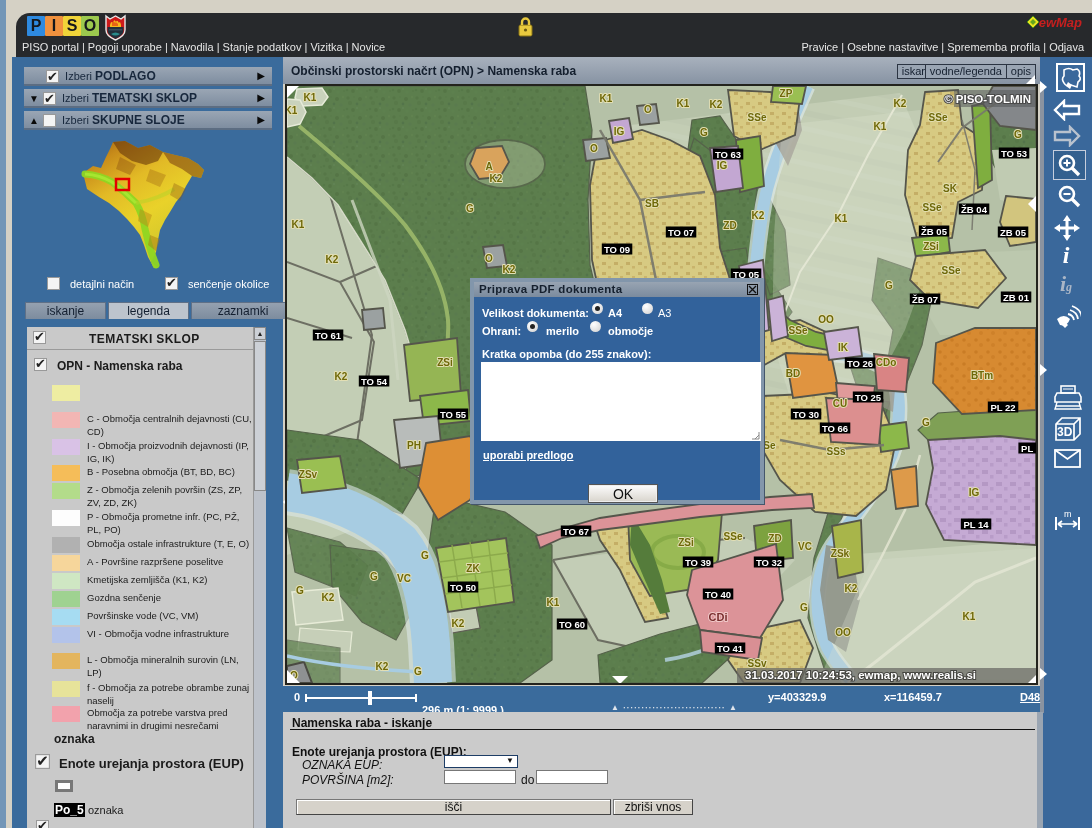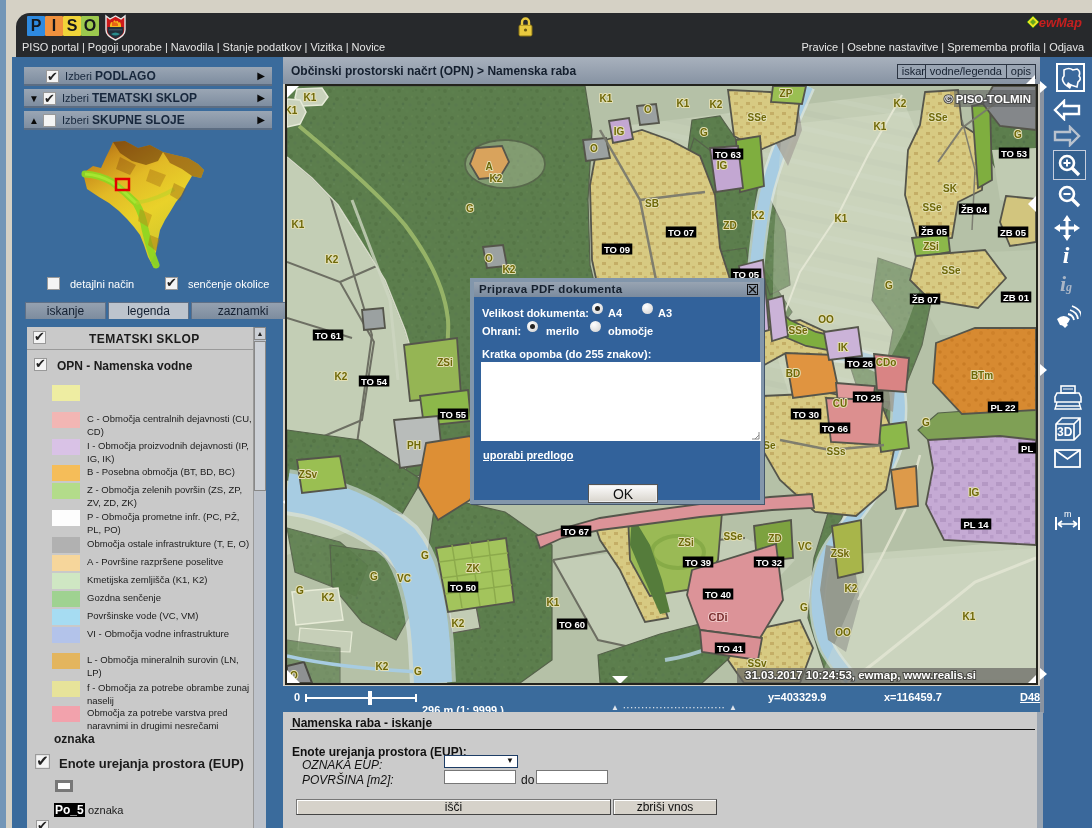--- a/index.html
+++ b/index.html
@@ -111,21 +111,21 @@
 <div class="abs" id="legpanel" style="left:27px;top:327px;width:239px;height:501px;background:#c9c9c9;font-size:11px;color:#1b1b1b">
  <div style="position:absolute;left:0;top:0;width:239px;height:23px;border-bottom:1px solid #9a9a9a">
       <span class="cb chk" style="position:absolute;left:6px;top:4px"></span>
       <b style="position:absolute;left:62px;top:5px;font-size:12px;letter-spacing:.4px">TEMATSKI SKLOP</b>
     </div>
  <div style="position:absolute;right:0;top:0;width:13px;height:501px;background:#bdc2ca;border-left:1px solid #999">
   <div style="position:absolute;left:0;top:0;width:12px;height:13px;background:#ccd0d6;border:1px solid #888;font-size:7px;text-align:center;line-height:11px;color:#222">▲</div>
   <div style="position:absolute;left:0;top:14px;width:12px;height:150px;background:#ccd0d6;border:1px solid #888"></div>
  </div>
  <span class="cb chk" style="position:absolute;left:7px;top:31px"></span>
-    <b style="position:absolute;left:30px;top:32px;font-size:12px">OPN - Namenska vodne</b>
+    <b style="position:absolute;left:30px;top:32px;font-size:12px">OPN - Namenska raba</b>
  <div class="sw" style="top:58px;background:#eeeda2"></div>
  <div class="sw" style="top:85px;background:#f2b6b4"></div>
     <div class="lt" style="top:85px">C - Območja centralnih dejavnosti (CU,<br>CD)</div>
  <div class="sw" style="top:112px;background:#d9c2e6"></div>
     <div class="lt" style="top:112px">I - Območja proizvodnih dejavnosti (IP,<br>IG, IK)</div>
  <div class="sw" style="top:138px;background:#f5bd59"></div>
     <div class="lt" style="top:138px">B - Posebna območja (BT, BD, BC)</div>
  <div class="sw" style="top:156px;background:#b3dc8a"></div>
     <div class="lt" style="top:156px">Z - Območja zelenih površin (ZS, ZP,<br>ZV, ZD, ZK)</div>
  <div class="sw" style="top:183px;background:#fdfdfd"></div>
@@ -540,32 +540,32 @@
  <b style="position:absolute;left:9px;top:33px;font-size:12px">Enote urejanja prostora (EUP):</b>
  <i style="position:absolute;left:19px;top:46px;font-size:12px">OZNAKA EUP:</i>
  <div style="position:absolute;left:161px;top:43px;width:74px;height:13px;background:#fff;border:1px solid #1d3d66">
       <span style="position:absolute;right:3px;top:0px;font-size:8px">▼</span>
     </div>
  <i style="position:absolute;left:19px;top:61px;font-size:12px">POVRŠINA [m2]:</i>
  <div style="position:absolute;left:161px;top:58px;width:72px;height:14px;background:#fff;border:1px solid #777"></div>
  <span style="position:absolute;left:238px;top:61px;font-size:12px">do</span>
  <div style="position:absolute;left:253px;top:58px;width:72px;height:14px;background:#fff;border:1px solid #777"></div>
  <div style="position:absolute;left:13px;top:87px;width:315px;height:16px;background:#d6d2ca;border:1px solid #777;border-right-color:#444;border-bottom-color:#444;box-shadow:inset 1px 1px 0 #fff;text-align:center;font-size:12px;line-height:15px">išči</div>
- <div style="position:absolute;left:330px;top:87px;width:104px;height:16px;background:#d6d2ca;border:1px solid #777;border-right-color:#444;border-bottom-color:#444;box-shadow:inset 1px 1px 0 #fff;text-align:center;font-size:12px;line-height:15px">zbriši vnos</div>
+ <div style="position:absolute;left:330px;top:87px;width:80px;height:16px;background:#d6d2ca;border:1px solid #777;border-right-color:#444;border-bottom-color:#444;box-shadow:inset 1px 1px 0 #fff;text-align:center;font-size:12px;line-height:15px">zbriši vnos</div>
 </div>
 <div class="abs" id="dlg">
  <div id="dlgtitle">Priprava PDF dokumenta<svg style="position:absolute;right:2px;top:2px" width="11" height="11" viewBox="0 0 11 11">
         <rect x="0.5" y="0.5" width="10" height="10" fill="none" stroke="#111"></rect>
         <path d="M2 2 L9 9 M9 2 L2 9" stroke="#111" stroke-width="1.3"></path>
       </svg></div>
  <div class="white" style="position:absolute;left:8px;top:25px;font-size:11px;font-weight:bold">Velikost dokumenta:</div>
  <div class="radio rsel" style="left:118px;top:21px"></div>
     <span class="white" style="position:absolute;left:134px;top:25px;font-size:11px;font-weight:bold">A4</span>
  <div class="radio" style="left:168px;top:21px"></div>
-    <span class="white" style="position:absolute;left:184px;top:25px;font-size:11px;font-weight:bold">A3</span>
+    <span class="white" style="position:absolute;left:184px;top:25px;font-size:11px;font-weight:normal">A3</span>
  <div class="white" style="position:absolute;left:8px;top:43px;font-size:11px;font-weight:bold">Ohrani:</div>
  <div class="radio rsel" style="left:53px;top:39px"></div>
     <span class="white" style="position:absolute;left:72px;top:43px;font-size:11px;font-weight:bold">merilo</span>
  <div class="radio" style="left:116px;top:39px"></div>
     <span class="white" style="position:absolute;left:134px;top:43px;font-size:11px;font-weight:bold">območje</span>
  <div class="white" style="position:absolute;left:8px;top:66px;font-size:11px;font-weight:bold">Kratka opomba (do 255 znakov):</div>
  <div style="position:absolute;left:7px;top:80px;width:280px;height:79px;background:#fff">
       <svg style="position:absolute;right:1px;bottom:1px" width="8" height="8">
         <path d="M7 0 L7 7 L0 7 M7 3 L3 7" stroke="#888" fill="none"></path>
       </svg>

